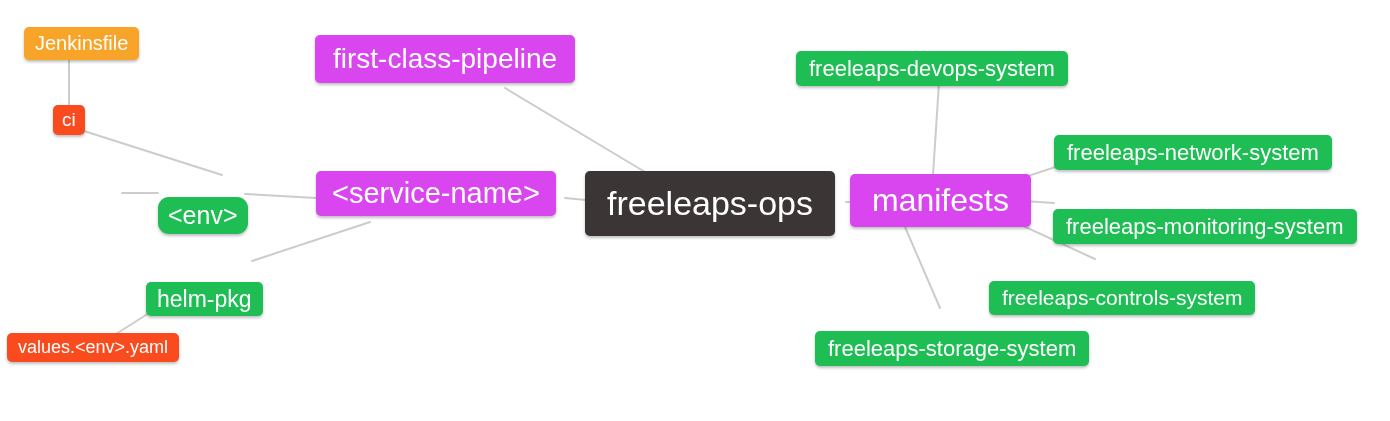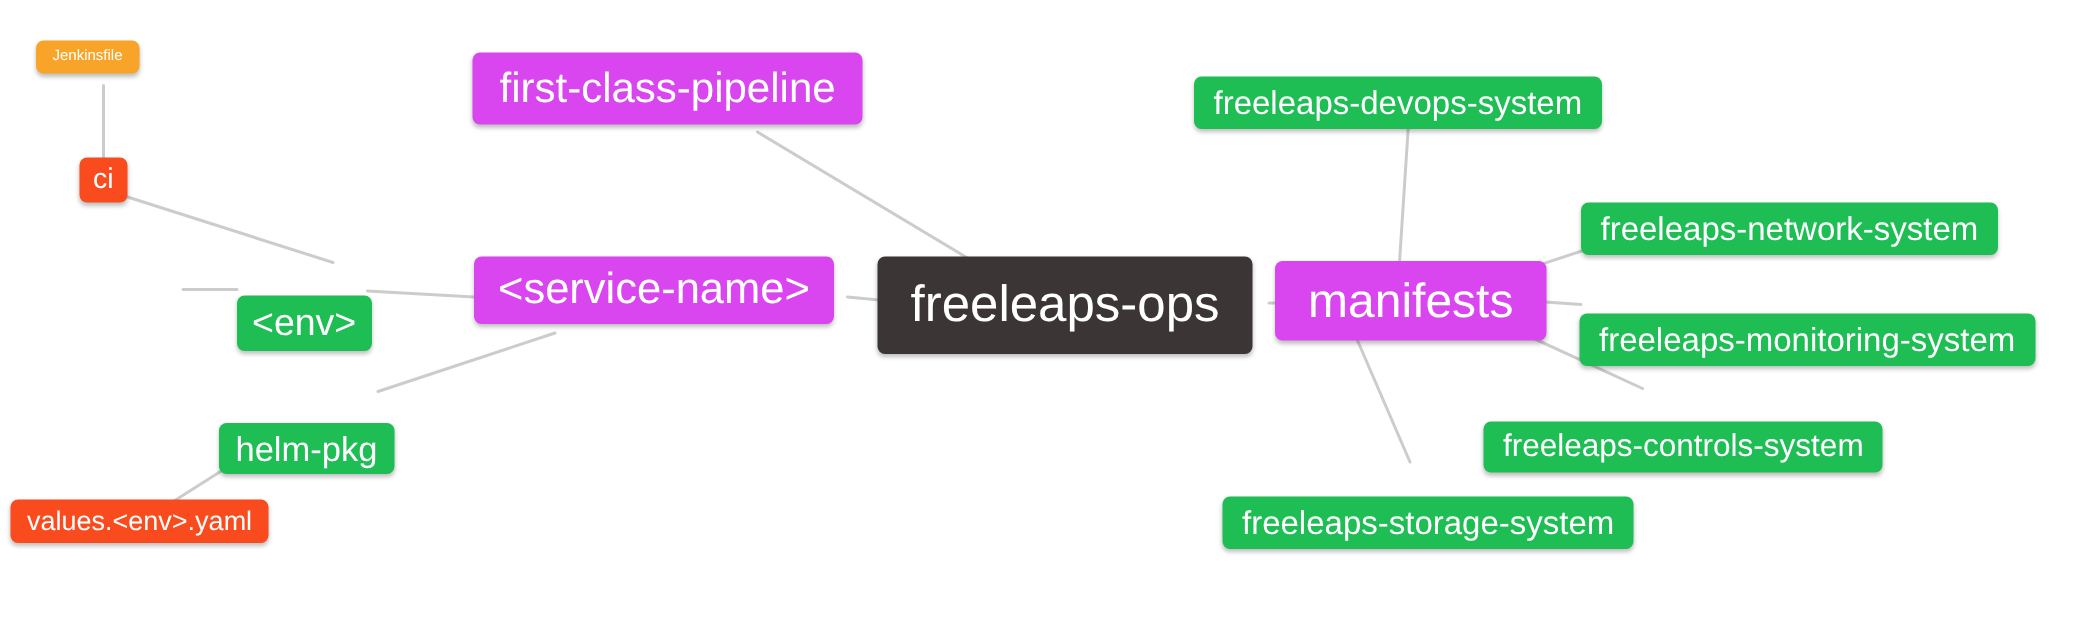--- a/index.html
+++ b/index.html
@@ -39,24 +39,24 @@
     box-sizing: border-box;
     cursor: pointer;
   }
   .c-orange { background: #F7A428; }
   .c-red    { background: #FA4B1E; }
   .c-green  { background: #1EBE55; margin-top: 23px; }
   .c-blue   { background: #d946ef; }
   .c-dark   { background: #3B3536; }
 
   
-  .n-jenkinsfile { left: 24px;   top: 27px;  font-size: 10px; padding: 5px 11px; }
+  .n-jenkinsfile { left: 24px;   top: 27px;  font-size: 20px; padding: 5px 11px; }
   .n-ci          { left: 53px;   top: 105px; font-size: 19px; padding: 4px 9px;  }
   .n-argo-app    { left: 31px;   top: 175px; font-size: 21px; padding: 5px 11px; }
-  .n-env         { left: 158px;  top: 174px; font-size: 25px; padding: 4px 10px; }
+  .n-env         { left: 158px;  top: 174px; font-size: 25px; padding: 4px 10px; border-radius: 11px; }
   .n-helm-pkg    { left: 146px;  top: 259px; font-size: 23px; padding: 4px 11px; }
   .n-values      { left: 7px;    top: 333px; font-size: 18px; padding: 4px 11px; }
   .n-fcp         { left: 315px;  top: 35px;  font-size: 28px; padding: 8px 18px; }
   .n-service     { left: 316px;  top: 171px; font-size: 29px; padding: 6px 16px; }
   .n-ops         { left: 585px;  top: 171px; font-size: 34px; padding: 13px 22px; }
   .n-manifests   { left: 850px;  top: 174px; font-size: 32px; padding: 8px 22px; }
   .n-devops      { left: 796px;  top: 28px;  font-size: 22px; padding: 5px 13px; }
   .n-network     { left: 1054px; top: 112px; font-size: 22px; padding: 5px 13px; justify-content: flex-end; }
   .n-monitoring  { left: 1053px; top: 186px; font-size: 22px; padding: 5px 13px; }
   .n-controls    { left: 989px; top: 258px; font-size: 21px; padding: 5px 13px; }

